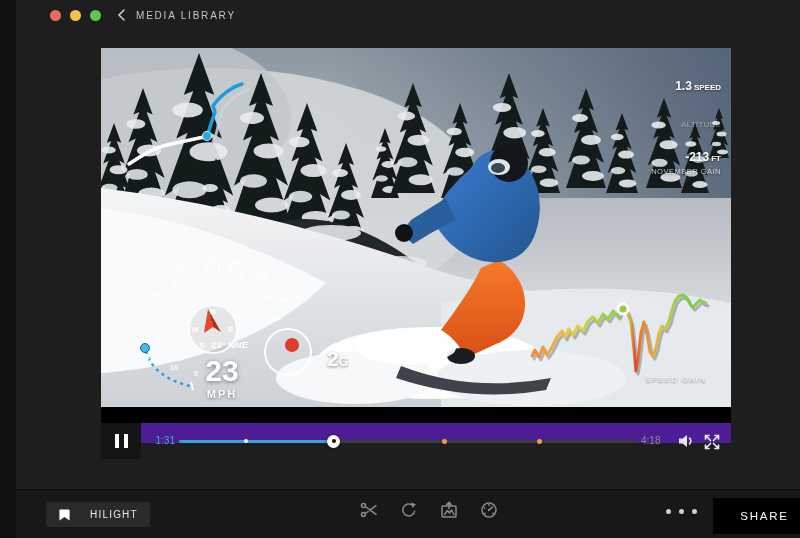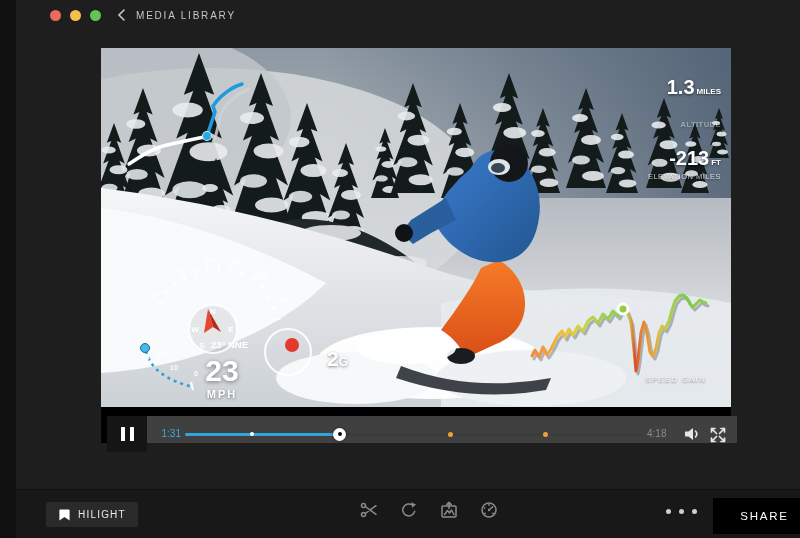--- a/index.html
+++ b/index.html
@@ -11,57 +11,57 @@
   .light{width:11px;height:11px;border-radius:50%;border:none;padding:0;cursor:pointer;}
   .light.red{background:#ed6a5e;}.light.yellow{background:#f4bf4f;}.light.green{background:#61c454;}
   .back{display:flex;align-items:center;margin-left:14px;background:none;border:none;padding:2px;cursor:pointer;}
   .tb-title{color:#c6c6c6;font-size:10px;letter-spacing:1.8px;margin-left:8px;font-weight:400;}
   
   .video{position:absolute;left:85px;top:48px;width:630px;height:395px;background:#000;}
   .scene{position:absolute;left:0;top:0;width:630px;height:359px;}
   .overlay-text{position:absolute;color:#fff;}
   .stat{position:absolute;right:10px;width:160px;text-align:right;}
   .stat .vrow{white-space:nowrap;}
-  .stat .v{font-size:20px;font-weight:bold;color:#fff;text-shadow:0 1px 3px rgba(0,0,0,.6);}
+  .stat .v{font-size:12px;font-weight:bold;color:#fff;text-shadow:0 1px 3px rgba(0,0,0,.6);}
   .stat .u{font-size:8px;font-weight:bold;color:#fff;margin-left:2px;text-shadow:0 1px 2px rgba(0,0,0,.6);}
   .stat .l{font-size:7.5px;color:rgba(255,255,255,.75);letter-spacing:.5px;margin-top:2px;
            text-shadow:0 1px 2px rgba(0,0,0,.5);}
   .s1{top:28px;}.s2{top:70px;}.s3{top:99px;}.s4{top:152px;}
-  .s2 .l{opacity:.55;font-weight:bold;}
+  .s2 .l{opacity:.55;}
   .speed-block{left:86px;top:308px;width:70px;text-align:center;}
   .speed-block .big{font-size:30px;font-weight:bold;line-height:30px;text-shadow:0 1px 4px rgba(0,0,0,.45);}
   .speed-block .unit{font-size:11px;font-weight:bold;letter-spacing:2px;margin-top:2px;
                      text-shadow:0 1px 3px rgba(0,0,0,.45);}
   .g-block{left:226px;top:299px;white-space:nowrap;text-shadow:0 1px 3px rgba(0,0,0,.45);}
   .g-block .gv{font-size:21px;font-weight:bold;}
   .g-block .gu{font-size:12px;font-weight:bold;}
   .ramp-label{right:25px;top:327px;font-size:8px;letter-spacing:1.2px;color:rgba(255,255,255,.85);
               text-shadow:0 1px 2px rgba(0,0,0,.5);}
   
-  .controls{position:absolute;left:6px;bottom:0;width:630px;height:27px;background:#404040;}
+  .controls{position:absolute;left:0;bottom:0;width:630px;height:20px;background:#4c1d95;}
   .pause-btn{position:absolute;left:0;top:0;width:40px;height:36px;background:#151515;border:none;
              cursor:pointer;display:flex;align-items:center;justify-content:center;gap:5px;}
   .pause-btn i{display:block;width:4px;height:14px;background:#fff;border-radius:.5px;}
   .t-cur{position:absolute;left:46px;top:12px;width:28px;font-size:10px;color:#3fa9dc;text-align:right;}
   .t-dur{position:absolute;left:540px;top:12px;width:30px;font-size:10px;color:#8a8a8a;}
   .track{position:absolute;left:78px;top:14px;width:457px;height:8px;cursor:pointer;}
   .rail{position:absolute;left:0;top:2.5px;width:100%;height:3px;background:#3c3c3c;border-radius:2px;}
   .fill{position:absolute;left:0;top:2.5px;height:3px;background:#2fa6da;border-radius:2px;}
   .pdot{position:absolute;top:2px;width:4px;height:4px;margin-left:-2px;border-radius:50%;background:#fff;}
   .hmark{position:absolute;top:1.5px;width:5px;height:5px;margin-left:-2.5px;border-radius:50%;background:#f0a03a;cursor:pointer;}
   .scrubber{position:absolute;top:-2.5px;width:13px;height:13px;margin-left:-6.5px;border-radius:50%;
             background:#fff;cursor:grab;box-shadow:0 0 3px rgba(0,0,0,.6);}
   .scrubber::after{content:"";position:absolute;left:4.5px;top:4.5px;width:4px;height:4px;border-radius:50%;background:#0c0c0c;}
   .icon-btn{position:absolute;background:none;border:none;padding:2px;cursor:pointer;line-height:0;}
   .vol-btn{left:574px;top:8px;}
   .fs-btn{left:600px;top:8px;}
   
   .footer{position:absolute;left:0;top:489px;width:800px;height:49px;background:#181818;border-top:1px solid #101010;}
   .hilight-btn{position:absolute;left:30px;top:12px;height:25px;padding:0 12px;background:#2a2a2a;border:none;
-               border-radius:2px;display:flex;align-items:center;gap:7px;cursor:pointer;}
+               border-radius:2px;display:flex;align-items:center;gap:19px;cursor:pointer;}
   .hilight-btn span{color:#e9e9e9;font-size:10px;letter-spacing:1.2px;}
   .tools{position:absolute;left:340px;top:7px;display:flex;gap:14px;}
   .tool-btn{background:none;border:none;padding:4px;cursor:pointer;line-height:0;}
   .more-btn{position:absolute;left:644px;top:13px;background:none;border:none;display:flex;gap:8px;
             padding:6px;cursor:pointer;}
   .more-btn .dot{width:5px;height:5px;border-radius:50%;background:#cfcfcf;}
   .share-btn{position:absolute;right:0;top:8px;width:103px;height:36px;background:#14a3dd;border:none;
              color:#fff;font-size:11.5px;letter-spacing:1.8px;cursor:pointer;font-family:inherit;}
   svg text{font-family:"Liberation Sans",sans-serif;}
 </style>
@@ -240,28 +240,28 @@
           <line x1="597" y1="250" x2="597" y2="322"></line>
         </g>
         <path d="M431,308 L434,302 438,309 442,299 446,307 450,301 456,289 461,283 464,289 468,281 472,287 477,278 482,283 487,273 492,269 497,275 502,266 507,271 512,263 517,268 521,261 526,263 530,274 533,302 535,323 537,312 540,285 543,274 546,285 549,304 552,308 555,300 558,285 561,278 564,281 568,273 571,262 574,253 578,248 582,247 586,250 589,256 592,259 595,256 599,252 602,254 605,255" fill="none" stroke="rgba(0,0,0,.25)" stroke-width="3" transform="translate(2,3)" stroke-linejoin="round" stroke-linecap="round"></path>
         <path d="M431,308 L434,302 438,309 442,299 446,307 450,301 456,289 461,283 464,289 468,281 472,287 477,278 482,283 487,273 492,269 497,275 502,266 507,271 512,263 517,268 521,261 526,263 530,274 533,302 535,323 537,312 540,285 543,274 546,285 549,304 552,308 555,300 558,285 561,278 564,281 568,273 571,262 574,253 578,248 582,247 586,250 589,256 592,259 595,256 599,252 602,254 605,255" fill="none" stroke="url(#ramp)" stroke-width="3" stroke-linejoin="round" stroke-linecap="round"></path>
         <circle cx="522" cy="261" r="6.5" fill="#ffffff"></circle>
         <circle cx="522" cy="261" r="3.5" fill="#96ca3f"></circle>
       </g>
     </svg>
 
     <div class="overlay-text stat s1">
-      <div class="vrow"><span class="v">1.3</span><span class="u">MILES</span></div>
+      <div class="vrow"><span class="v">1.3</span><span class="u">SPEED</span></div>
     </div>
     <div class="overlay-text stat s2">
       <div class="l">ALTITUDE</div>
     </div>
     <div class="overlay-text stat s3">
       <div class="vrow"><span class="v">-213</span><span class="u">FT</span></div>
-      <div class="l">ELEVATION MILES</div>
+      <div class="l">NOVEMBER GAIN</div>
     </div>
     <div class="overlay-text speed-block">
       <div class="big">23</div>
       <div class="unit">MPH</div>
     </div>
     <div class="overlay-text g-block">
       <span class="gv">2</span><span class="gu">G</span>
     </div>
     <div class="overlay-text ramp-label" style="position:absolute;">SPEED GAIN</div>
 

